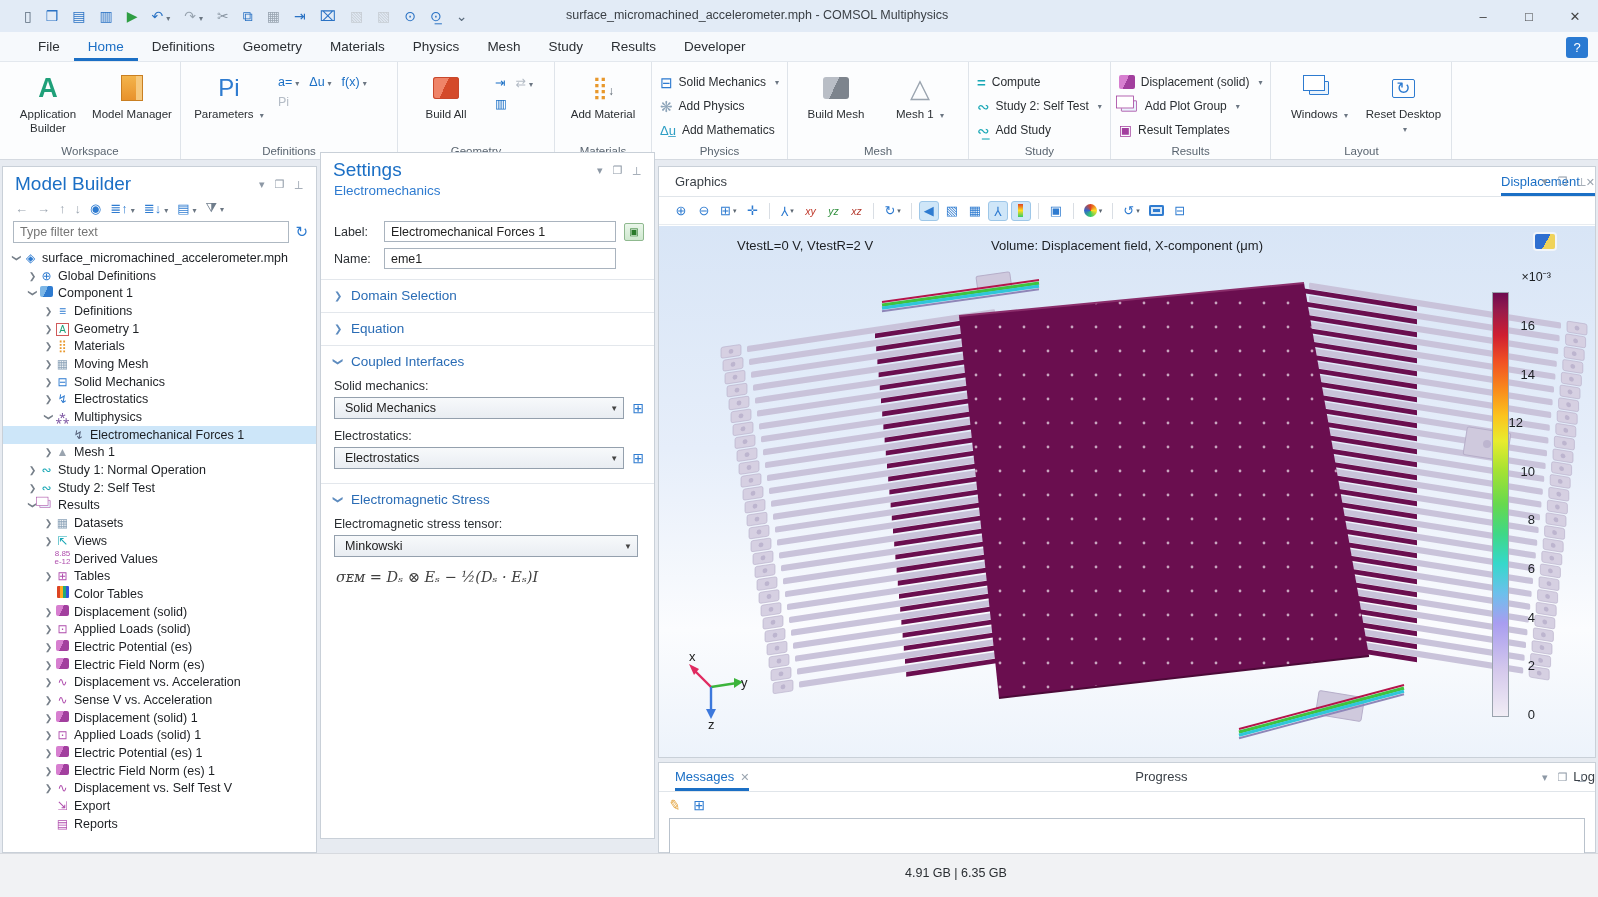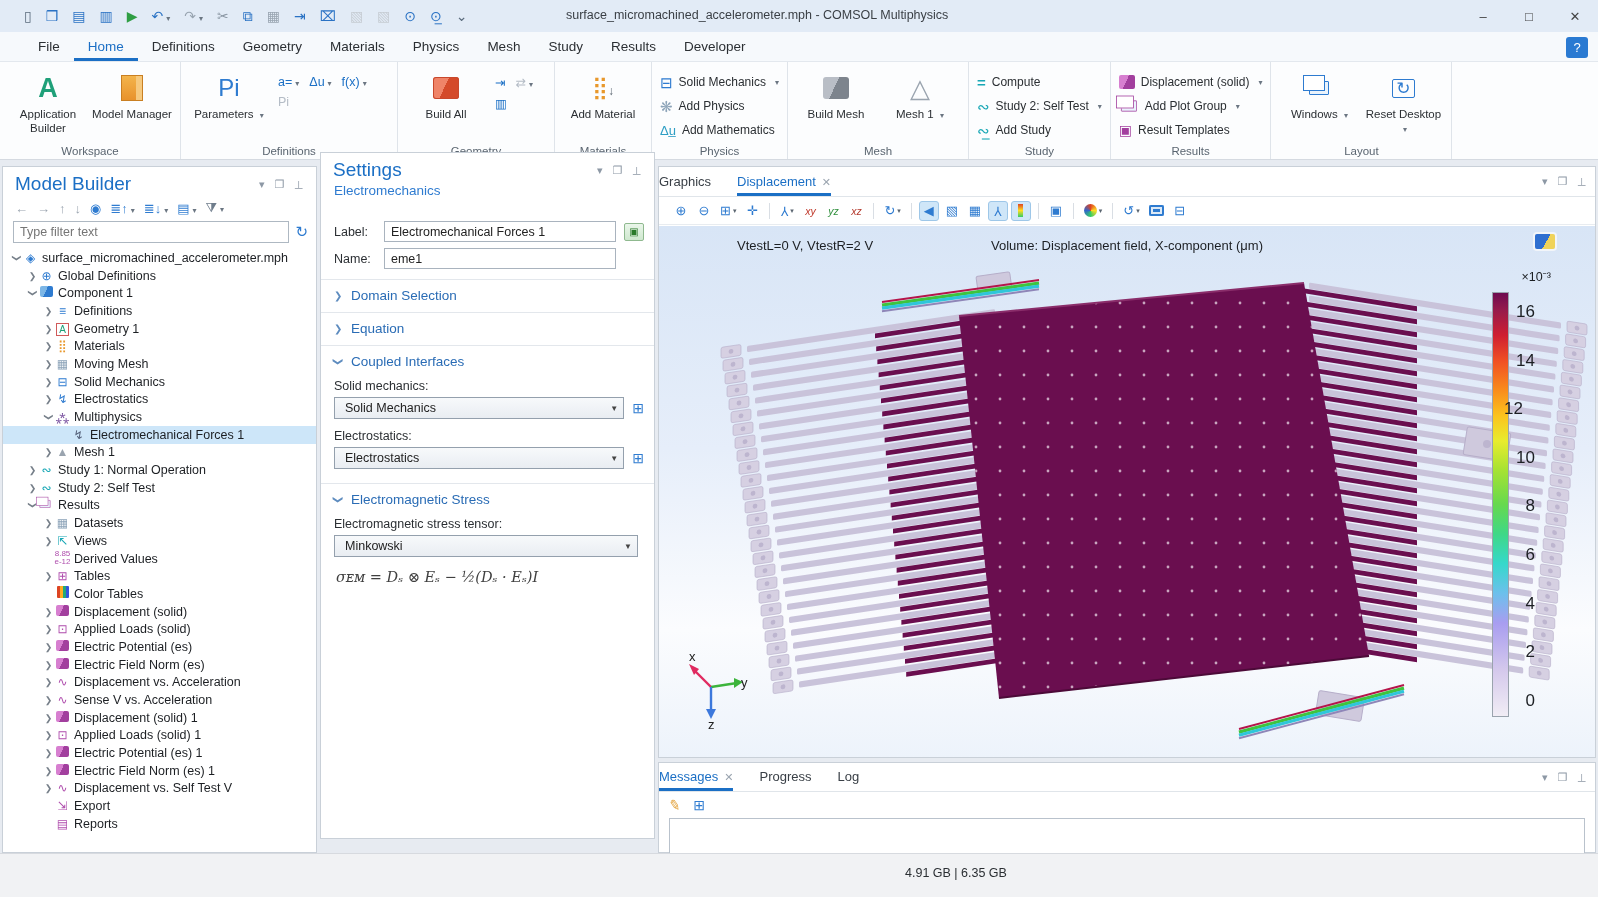--- a/index.html
+++ b/index.html
@@ -78,37 +78,37 @@
   .flabel { font-size:12.5px; color:#2b2f33; padding:10px 0 4px 0; }
   .combo { position:relative; height:22px; border:1px solid #94a0ad; background:linear-gradient(180deg,#f7f9fb,#e9edf2); display:flex; align-items:center; font-size:12.5px; color:#222; padding-left:10px; }
   .combo .cv { flex:1; }
   .combo .ca { width:18px; text-align:center; font-size:8px; color:#444; }
   .comborow { display:flex; align-items:center; gap:8px; }
   .comborow .combo { flex:1; }
   .addif { color:#2e7bd0; font-size:14px; }
   .equation { font-family:"DejaVu Serif", serif; font-style:italic; font-size:14.5px; color:#404040; padding:12px 0 0 2px; }
 
   
-  .gtabs { display:flex; align-items:flex-end; height:30px; gap:26px; border-bottom:1px solid #e0e5ea; position:relative; }
+  .gtabs { display:flex; align-items:flex-end; height:30px; padding-left:16px; gap:8px; border-bottom:1px solid #e0e5ea; position:relative;justify-content:space-between; }
   .gtab { font-size:13px; color:#3a4047; padding-bottom:7px; cursor:default; }
   .gtab.active { color:#1b6fc5; border-bottom:3px solid #1b6fc5; padding-bottom:4px; }
   .gtab .x { color:#9aa4af; margin-left:6px; font-size:11px; }
   .gtabicons { position:absolute; right:8px; top:8px; display:flex; gap:10px; color:#8d98a5; font-size:11px; }
   .gtoolbar { display:flex; align-items:center; gap:3px; height:28px; padding-left:12px; border-bottom:1px solid #e8ecf0; }
   .tb { display:flex; align-items:center; justify-content:center; min-width:20px; height:20px; font-size:13px; color:#2e7bd0; padding:0 2px; border:1px solid transparent; }
   .tb.on { background:#cfe6f8; border:1px solid #9ec7e8; border-radius:3px; }
   .tb .tcaret { font-size:7px; color:#5a6570; margin-left:2px; }
   .tbsep { width:1px; height:16px; background:#d9dee4; margin:0 4px; }
   .viewtxt { font-size:10.5px; color:#c0392b; font-style:italic; }
   .canvas { position:absolute; left:0; top:59px; right:0; bottom:0; background:linear-gradient(180deg,#d8e5f6 0%,#e6eefa 42%,#fbfcfe 76%,#edf3fb 100%); overflow:hidden; }
   .anno-left { position:absolute; left:78px; top:12px; font-size:13px; color:#1c1f23; }
   .anno-center { position:absolute; left:0; right:0; top:12px; text-align:center; font-size:13px; color:#1c1f23; }
   .thumbicon { position:absolute; right:40px; top:8px; width:20px; height:15px; border-radius:2px; background:linear-gradient(120deg,#2f6fd0 55%,#f0d35a 55%); box-shadow:0 0 0 2px #f2f5f9; }
   .colorbar { position:absolute; width:17px; background:linear-gradient(to top,#f1edf5 0%,#d4c8ec 11%,#a89df0 22%,#6cc0ec 29%,#36d8cb 36%,#3fd887 43%,#66d94e 50%,#a5e233 58%,#e8ec2e 65%,#fbc31d 71%,#f98c1c 77%,#f04f24 84%,#cf1f31 90%,#961a4b 96%,#6e0b50 100%); border:1px solid #9aa3ad; }
-  .cbtick { position:absolute; font-size:17px; color:#1c1f23; }
+  .cbtick { position:absolute; font-size:13px; color:#1c1f23;margin-top:16px; }
   .cbmult { position:absolute; font-size:12.5px; color:#1c1f23; }
   .triad { position:absolute; left:22px; bottom:28px; }
 
   
   .msgbody { padding:4px 10px; }
   .msgbox { margin-top:4px; height:38px; border:1px solid #b9c2cc; background:#fff; }
 
   
   .statusbar { position:absolute; left:0; bottom:0; width:100%; height:44px; background:#f1f2f4; border-top:1px solid #d7dadf; }
   .mem { position:absolute; left:905px; top:12px; font-size:12.5px; color:#2b2f33; }

